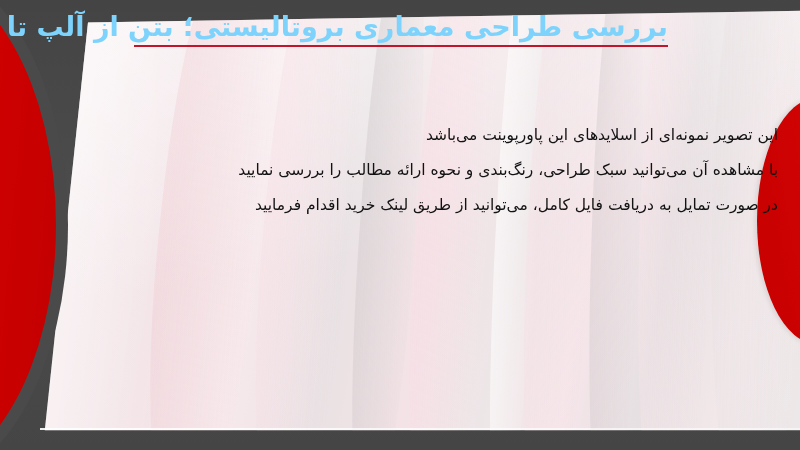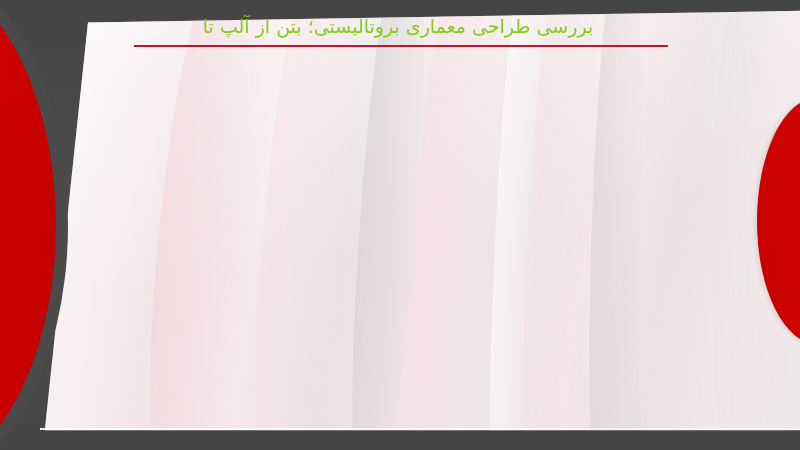--- a/index.html
+++ b/index.html
@@ -104,24 +104,24 @@
 
   
   .title-block {
     position: absolute;
     right: 132px;
     top: 12px;
     width: 540px;
     text-align: center;
   }
   .title-line {
-    color: #84cc16;
-    font-size: 19px;
+    color: #7dd3fc;
+    font-size: 27px;
     line-height: 29px;
-    font-weight: 400;
+    font-weight: 700;
     white-space: nowrap;
     letter-spacing: 0;
   }
   .title-rule {
     margin-top: 4px;
     height: 2px;
     width: 534px;
     background: #c0152a;
   }
 
@@ -179,14 +179,19 @@
   <div class="left-arc-border"></div>
   <div class="left-arc"></div>
 
   <div class="right-ellipse"></div>
 
   <div class="title-block">
     <div class="title-line">بررسی طراحی معماری بروتالیستی؛ بتن از آلپ تا</div>
     <div class="title-rule"></div>
   </div>
 
+  <div class="body-block">
+    <div class="body-line">این تصویر نمونه‌ای از اسلایدهای این پاورپوینت می‌باشد</div>
+    <div class="body-line">با مشاهده آن می‌توانید سبک طراحی، رنگ‌بندی و نحوه ارائه مطالب را بررسی نمایید</div>
+    <div class="body-line">در صورت تمایل به دریافت فایل کامل، می‌توانید از طریق لینک خرید اقدام فرمایید</div>
+  </div>
 
 </div>
 
 </body></html>

